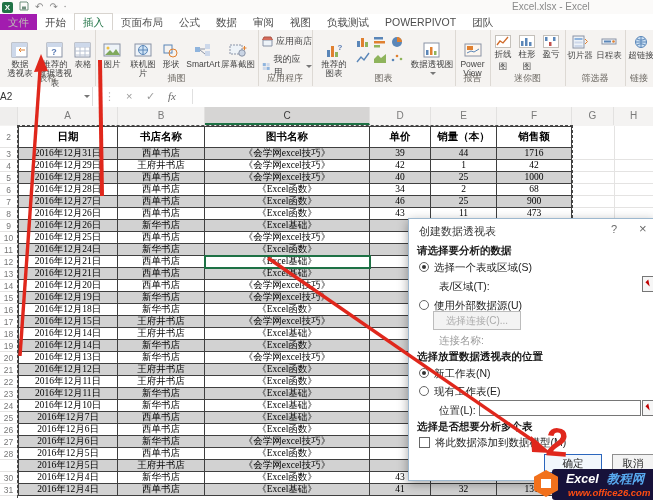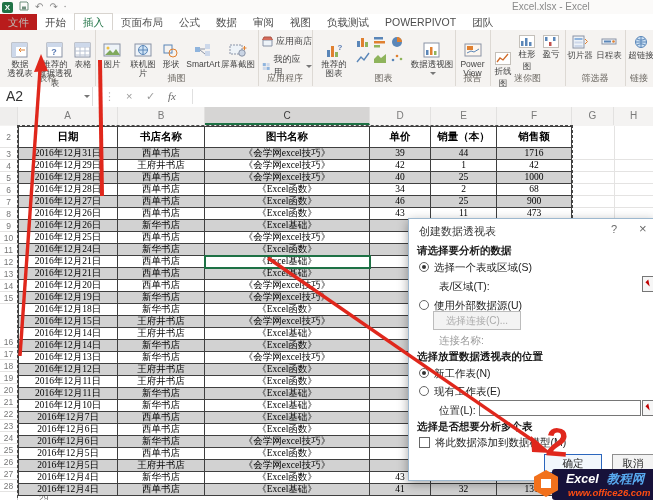--- a/index.html
+++ b/index.html
@@ -8,21 +8,21 @@
   
   .titlebar{position:absolute;left:0;top:0;width:653px;height:14px;background:#fbfaf9;}
   .qat{position:absolute;left:2px;top:1px;display:flex;align-items:center;gap:6px;height:12px;}
   .xlogo{width:11px;height:11px;background:#217346;color:#fff;font-size:8px;font-weight:bold;
          text-align:center;line-height:11px;border-radius:2px;}
   .qicon{color:#8a8a8a;font-size:10px;line-height:10px;}
   .win-title{position:absolute;left:512px;top:1px;font-size:10px;color:#8a8a8a;}
   
   .tabrow{position:absolute;left:0;top:14px;width:653px;height:16px;display:flex;align-items:flex-end;}
   .tab{font-size:10.5px;color:#4d4d4d;padding:2px 8px 2px 8px;height:12px;line-height:12px;}
-  .tab-file{background:#b91c1c;color:#bdbab6;}
+  .tab-file{background:#a21caf;color:#bdbab6;}
   .tab-active{background:#fff;color:#217346;border:1px solid #d8d4cf;border-bottom:none;}
   
   .ribbon{position:absolute;left:0;top:30px;width:653px;height:57px;background:#f5f3f1;
           border-bottom:1px solid #d0ccc7;}
   .rgroup{position:absolute;top:0;height:56px;border-right:1px solid #ddd9d4;}
   .glabel{position:absolute;bottom:1px;left:0;right:0;text-align:center;font-size:9px;color:#6e6a64;}
   .bigbtn{position:absolute;top:2px;text-align:center;font-size:8.5px;color:#444;line-height:1.12;
           white-space:pre-line;}
   .bigbtn svg{display:block;margin:0 auto 1px auto;}
   .smallcol{position:absolute;text-align:center;font-size:8.5px;color:#444;}
@@ -30,21 +30,21 @@
   .hstack{position:absolute;display:flex;align-items:center;gap:3px;font-size:9px;color:#444;}
   .caret{display:inline-block;width:0;height:0;border-left:3px solid transparent;
          border-right:3px solid transparent;border-top:3px solid #777;vertical-align:middle;margin-left:2px;}
   .chartgrid{position:absolute;left:44px;top:4px;display:grid;grid-template-columns:16px 16px 16px;
              grid-auto-rows:15px;gap:1px;}
   .chartgrid span{display:flex;align-items:center;}
   
   .fbar{position:absolute;left:0;top:87px;width:653px;height:20px;background:#fff;
         border-bottom:1px solid #d8d5d1;}
   .namebox{position:absolute;left:0;top:0;width:93px;height:19px;border-right:1px solid #dcdcdc;
-           font-size:14px;color:#333;line-height:19px;padding-left:6px;box-sizing:border-box;}
+           font-size:10px;color:#333;line-height:19px;box-sizing:border-box;}
   .nb-caret{position:absolute;left:82px;top:8px;}
   .fbtn{position:absolute;top:0;height:19px;line-height:19px;font-size:11px;color:#9a9a9a;}
   .fx{font-style:italic;font-family:"Liberation Serif",serif;color:#6a6a6a;}
   
   .colhead{position:absolute;left:0;top:107px;width:653px;height:19px;background:#f4f3f2;
            border-bottom:1px solid #cfcecd;}
   .cl{position:absolute;top:0;height:18px;text-align:center;font-size:10px;color:#7a7a7a;line-height:18px;
       border-right:1px solid #e2e1e0;box-sizing:border-box;}
   .cl-hi{background:#d6d5d4;border-bottom:2px solid #1e7145;color:#3c3c3c;}
   
@@ -301,21 +301,21 @@
             <rect x="1" y="2" width="16" height="12" fill="#fdf6ee" stroke="#8a93a6"></rect>
             <rect x="3" y="4" width="6" height="4" fill="#e08030"></rect>
             <path d="M3 11l4-2 3 1 5-3" stroke="#5a86b8" fill="none"></path>
           </svg><span>Power
 View</span>
       </div>
       <div class="glabel">报告</div>
     </div>
 
     <div class="rgroup" style="left:490px;width:75px;">
-      <div class="smallcol" style="left:2px;top:22px;width:22px;">
+      <div class="smallcol" style="left:2px;top:5px;width:22px;">
         <svg width="16" height="13" viewBox="0 0 16 13">
             <rect x="0.5" y="0.5" width="15" height="12" fill="#fff" stroke="#c4c0ba"></rect>
             <path d="M2 10l3-4 3 2 5-6" stroke="#d06a28" fill="none" stroke-width="1.3"></path>
           </svg><span>折线图</span>
       </div>
       <div class="smallcol" style="left:26px;top:5px;width:22px;">
         <svg width="16" height="13" viewBox="0 0 16 13">
             <rect x="0.5" y="0.5" width="15" height="12" fill="#fff" stroke="#c4c0ba"></rect>
             <rect x="2" y="6" width="2.5" height="5" fill="#5a86b8"></rect>
             <rect x="6" y="3" width="2.5" height="8" fill="#5a86b8"></rect>
@@ -397,21 +397,21 @@
         <div class="gnum" style="height: 12px; line-height: 12px;">6</div>
         <div class="gnum" style="height: 12px; line-height: 12px;">7</div>
         <div class="gnum" style="height: 12px; line-height: 12px;">8</div>
         <div class="gnum" style="height: 12px; line-height: 12px;">9</div>
         <div class="gnum" style="height: 12px; line-height: 12px;">10</div>
         <div class="gnum" style="height: 12px; line-height: 12px;">11</div>
         <div class="gnum" style="height: 12px; line-height: 12px;">12</div>
         <div class="gnum" style="height: 12px; line-height: 12px;">13</div>
         <div class="gnum" style="height: 12px; line-height: 12px;">14</div>
         <div class="gnum" style="height: 12px; line-height: 12px;">15</div>
-        <div class="gnum" style="height: 12px; line-height: 12px; margin-top: 32px;">16</div>
+        <div class="gnum" style="height: 12px; line-height: 12px;">16</div>
         <div class="gnum" style="height: 12px; line-height: 12px;">17</div>
         <div class="gnum" style="height: 12px; line-height: 12px;">18</div>
         <div class="gnum" style="height: 12px; line-height: 12px;">19</div>
         <div class="gnum" style="height: 12px; line-height: 12px;">20</div>
         <div class="gnum" style="height: 12px; line-height: 12px;">21</div>
         <div class="gnum" style="height: 12px; line-height: 12px;">22</div>
         <div class="gnum" style="height: 12px; line-height: 12px;">23</div>
         <div class="gnum" style="height: 12px; line-height: 12px;">24</div>
         <div class="gnum" style="height: 12px; line-height: 12px;">25</div>
         <div class="gnum" style="height: 12px; line-height: 12px;">26</div>

